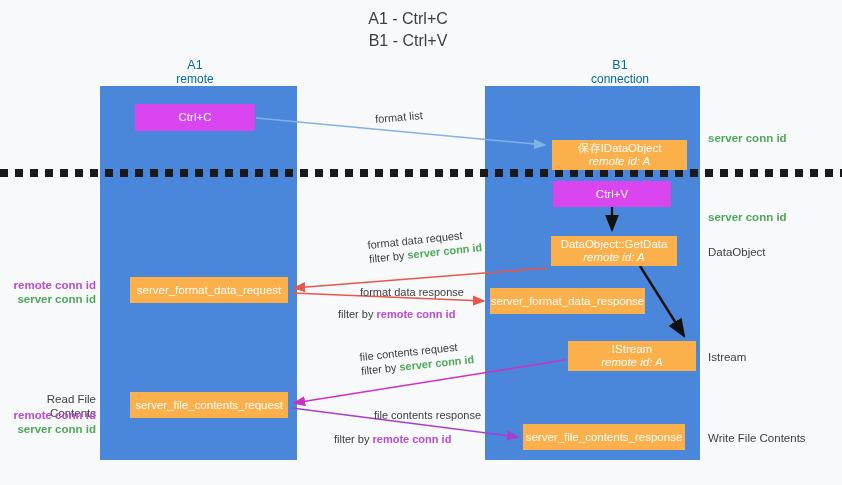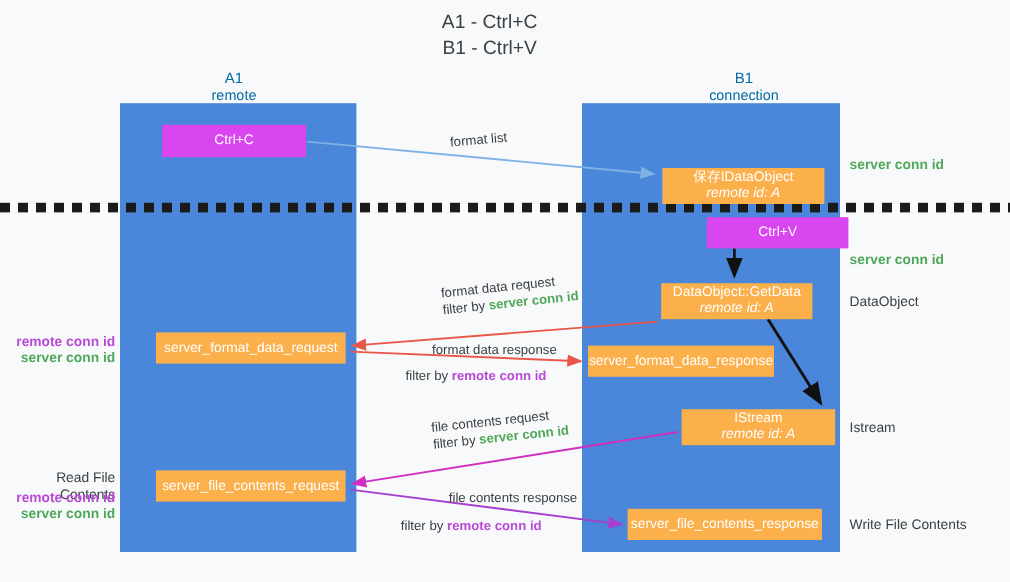--- a/index.html
+++ b/index.html
@@ -44,21 +44,21 @@
     align-items:center;justify-content:center;
     color:#ffffff;font-size:11.5px;line-height:13px;
     text-align:center;padding:2px 4px;
   }
   .node.green{background:#d946ef;}
   .node.orange{background:#fbb04c;}
   .node .l2{font-size:11.5px;font-style:italic;}
 
   #node-ctrl-c{left:135px;top:104px;width:120px;height:27px;}
   #node-save-idataobject{left:552px;top:128px;width:135px;height:30px;margin-top:12px;}
-  #node-ctrl-v{left:553px;top:181px;width:118px;height:26px;margin-left:36px;}
+  #node-ctrl-v{left:553px;top:181px;width:118px;height:26px;}
   #node-getdata{left:551px;top:236px;width:126px;height:30px;}
   #node-format-data-request{left:130px;top:277px;width:158px;height:26px;}
   #node-format-data-response{left:490px;top:288px;width:155px;height:26px;}
   #node-istream{left:568px;top:341px;width:128px;height:30px;}
   #node-file-contents-request{left:130px;top:392px;width:158px;height:26px;align-items:center;}
   #node-file-contents-response{left:523px;top:424px;width:162px;height:26px;}
 
   
   .side-note{font-size:11.5px;line-height:14px;color:#3c4043;}
   .green-txt{color:#4fa85a;font-weight:bold;}

